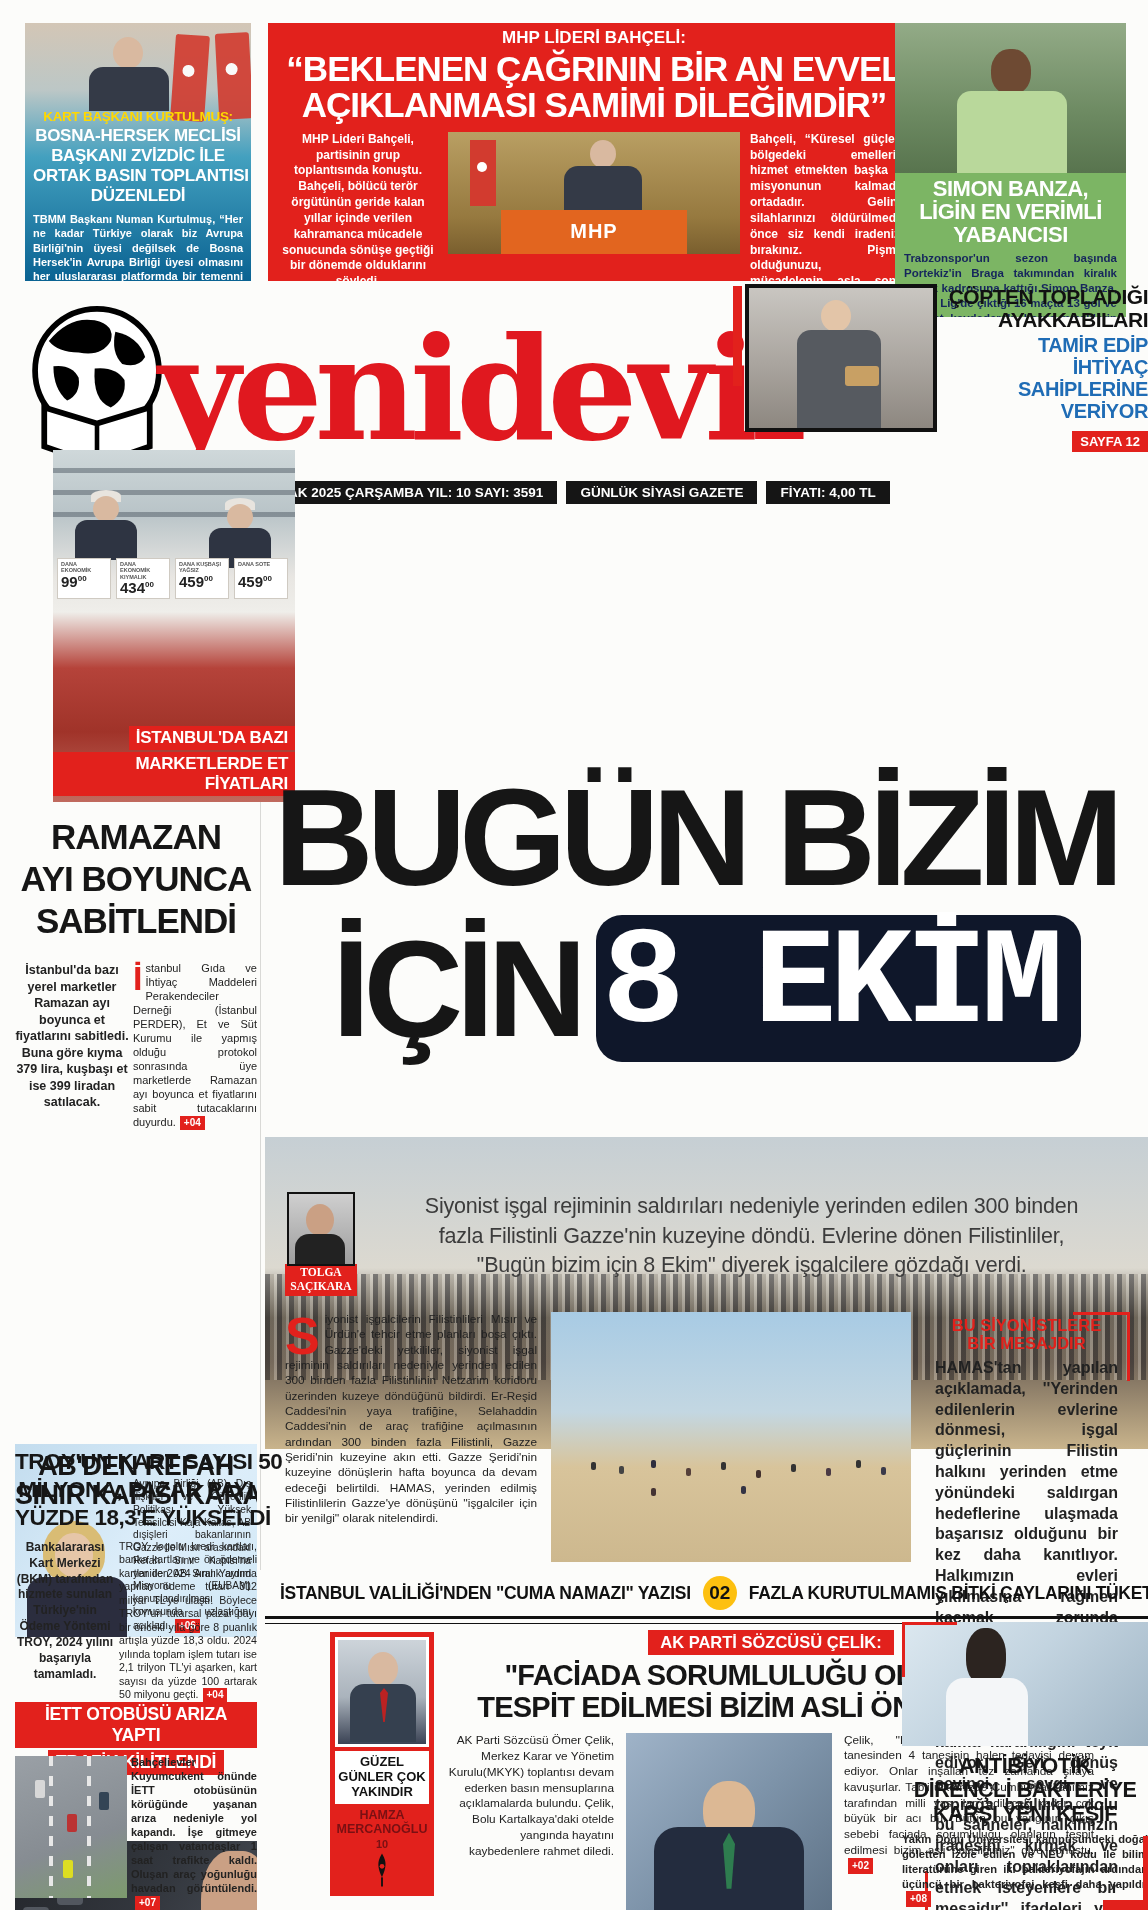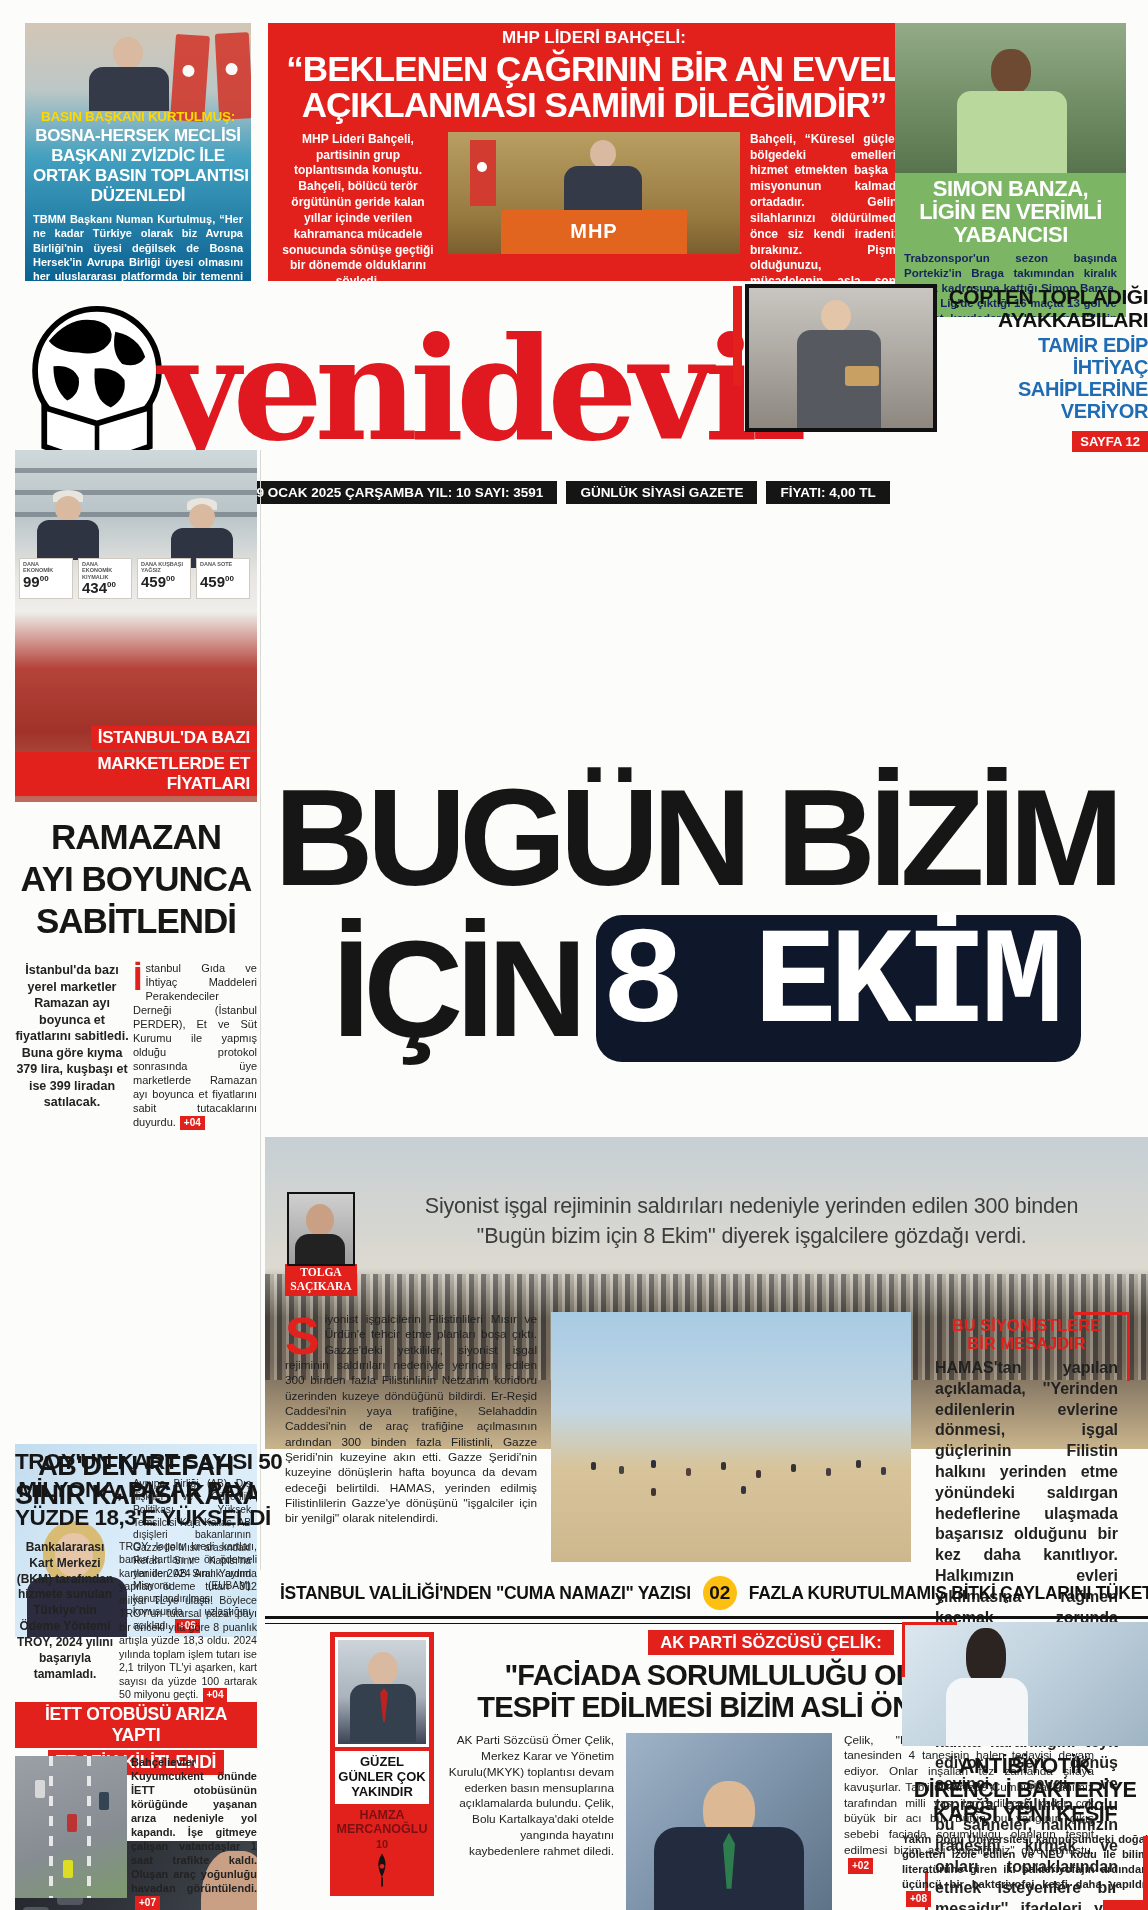--- a/index.html
+++ b/index.html
@@ -53,21 +53,21 @@
   .rec-red-v{position:absolute;left:-4px;top:2px;width:9px;height:100px;background:#e2211c;}
   .ph-cobbler{position:absolute;left:8px;top:0;width:192px;height:148px;border:4px solid #111;box-sizing:border-box;
               background:linear-gradient(180deg,#c9c6c1 0%,#a9a49e 55%,#8d8780 100%);overflow:hidden;}
   .rec-text{position:absolute;right:0;top:2px;width:208px;text-align:right;}
   .rec-black{font-weight:900;font-size:21px;line-height:1.08;letter-spacing:-.5px;color:#111;}
   .rec-blue{font-weight:900;font-size:20px;line-height:1.1;letter-spacing:-.4px;color:#1f6cb5;margin-top:3px;}
   .sayfa{position:absolute;right:0;bottom:-18px;background:#e2211c;color:#fff;font-weight:900;font-size:13px;padding:3px 8px;}
 
   
   .ph-meat{background:linear-gradient(180deg,#cfd8da 0%,#b9c4c8 18%,#e8e6e2 36%,#efeeea 46%,#b5433a 62%,#a03329 80%,#c06a5e 100%);
-           overflow:hidden;position:relative;}
+           overflow:hidden;position:relative;margin-left:38px;}
   .shelf{position:absolute;left:0;width:100%;height:5px;background:rgba(90,100,110,.55);}
   .butcher-head{position:absolute;width:26px;height:26px;border-radius:50%;background:#d9b9a0;}
   .butcher-cap{position:absolute;width:30px;height:12px;border-radius:50% 50% 0 0;background:#e8e4de;}
   .butcher-body{position:absolute;width:62px;height:40px;border-radius:12px 12px 0 0;background:#2e3442;}
   .tagrow{position:absolute;left:4px;top:108px;width:236px;display:flex;gap:5px;}
   .tag{background:#fff;border:1px solid #cfcac2;width:54px;padding:2px 3px 3px 3px;box-sizing:border-box;text-align:left;}
   .tag .tlab{font-size:5.5px;color:#555;font-weight:bold;line-height:1.15;min-height:13px;text-transform:uppercase;}
   .tag .tprice{font-size:15px;font-weight:900;color:#222;line-height:1;}
   .tag .tsup{font-size:8px;vertical-align:super;font-weight:900;}
   .meat-label{position:absolute;right:0;bottom:6px;text-align:right;}
@@ -165,21 +165,21 @@
 <body>
 
 <div id="page">
 
   <section class="abs box-teal" style="left:25px;top:23px;width:226px;height:258px;">
     <span class="flag" style="left:148px;top:12px;transform:rotate(4deg);"></span>
     <span class="flag" style="left:192px;top:10px;transform:rotate(-3deg);"></span>
     <span class="fig-head" style="left:88px;top:14px;width:30px;height:32px;"></span>
     <span class="fig-body" style="left:64px;top:44px;width:80px;height:44px;"></span>
     <div class="tl-text">
-      <div class="tl-kicker">BASIN BAŞKANI KURTULMUŞ:</div>
+      <div class="tl-kicker">KART BAŞKANI KURTULMUŞ:</div>
       <h2 class="tl-head">
         <div class="hl">BOSNA-HERSEK MECLİSİ</div>
         <div class="hl">BAŞKANI ZVİZDİC İLE</div>
         <div class="hl">ORTAK BASIN TOPLANTISI</div>
         <div class="hl">DÜZENLEDİ</div>
       </h2>
       <p class="tl-body"><span>TBMM Başkanı Numan Kurtulmuş, “Her ne kadar Türkiye olarak biz Avrupa Birliği'nin üyesi değilsek de Bosna Hersek'in Avrupa Birliği üyesi olmasını her uluslararası platformda bir temenni ve Bosna halkının talebi olarak dile getirmeye gayret ediyoruz” dedi.</span></p>
     </div>
   </section>
 
@@ -365,20 +365,21 @@
         <span class="fig-head" style="left:17px;top:10px;width:28px;height:32px;background:#caa084;"></span>
         <span class="fig-body" style="left:6px;top:40px;width:50px;height:30px;background:#222;"></span>
       </div>
       <div class="byline-name">
         <div>TOLGA</div>
         <div>SAÇIKARA</div>
       </div>
     </div>
     <div class="subhead">
       <div class="hl">Siyonist işgal rejiminin saldırıları nedeniyle yerinden edilen 300 binden</div>
+      <div class="hl">fazla Filistinli Gazze'nin kuzeyine döndü. Evlerine dönen Filistinliler,</div>
       <div class="hl">''Bugün bizim için 8 Ekim'' diyerek işgalcilere gözdağı verdi.</div>
     </div>
   </div>
 
   <div class="abs mainrow" style="left:285px;top:1312px;width:845px;">
     <p class="main-body"><span class="dropcap-big">S</span><span>iyonist işgalcilerin Filistinlileri Mısır ve Ürdün'e tehcir etme planları boşa çıktı. Gazze'deki yetkililer, siyonist işgal rejiminin saldırıları nedeniyle yerinden edilen 300 binden fazla Filistinlinin Netzarim koridoru üzerinden kuzeye döndüğünü bildirdi. Er-Reşid Caddesi'nin yaya trafiğine, Selahaddin Caddesi'nin de araç trafiğine açılmasının ardından 300 binden fazla Filistinli, Gazze Şeridi'nin kuzeyine akın etti. Gazze Şeridi'nin kuzeyine dönüşlerin hafta boyunca da devam edeceği belirtildi. HAMAS, yerinden edilmiş Filistinlilerin Gazze'ye dönüşünü ''işgalciler için bir yenilgi'' olarak nitelendirdi.</span></p>
     <div class="ph-gaza2">
       <span class="dots"></span>
     </div>
     <aside class="sidebar">

